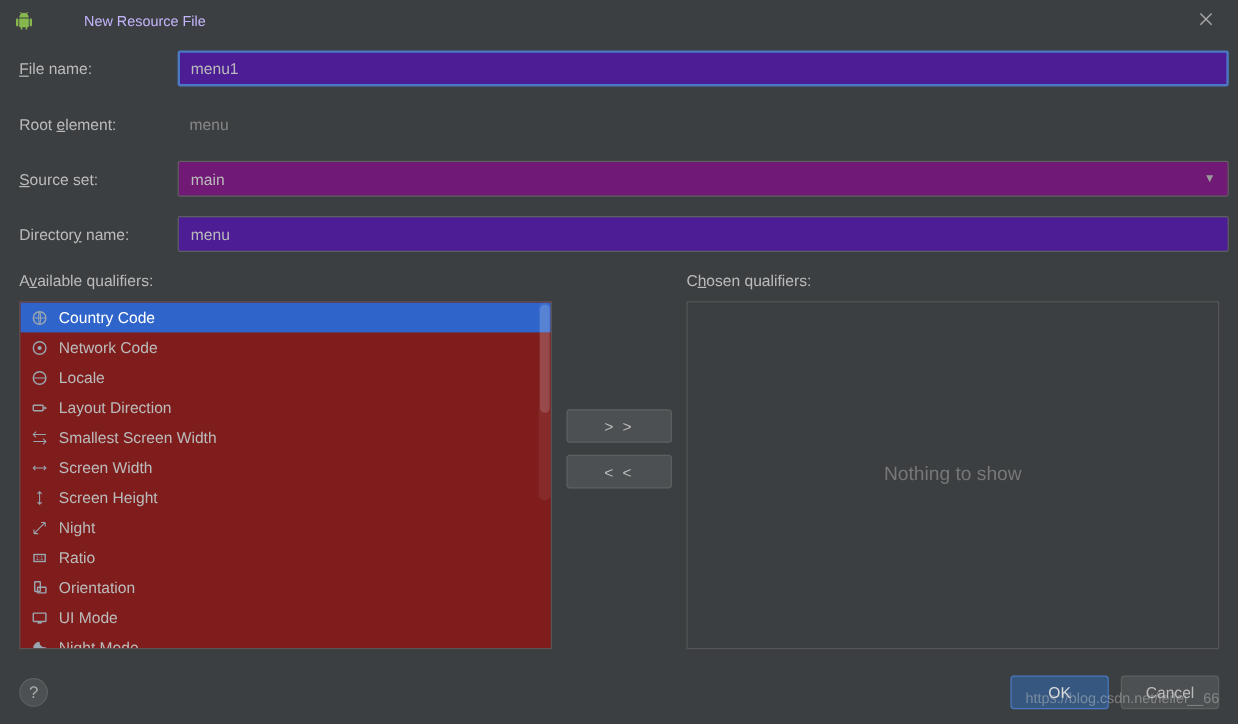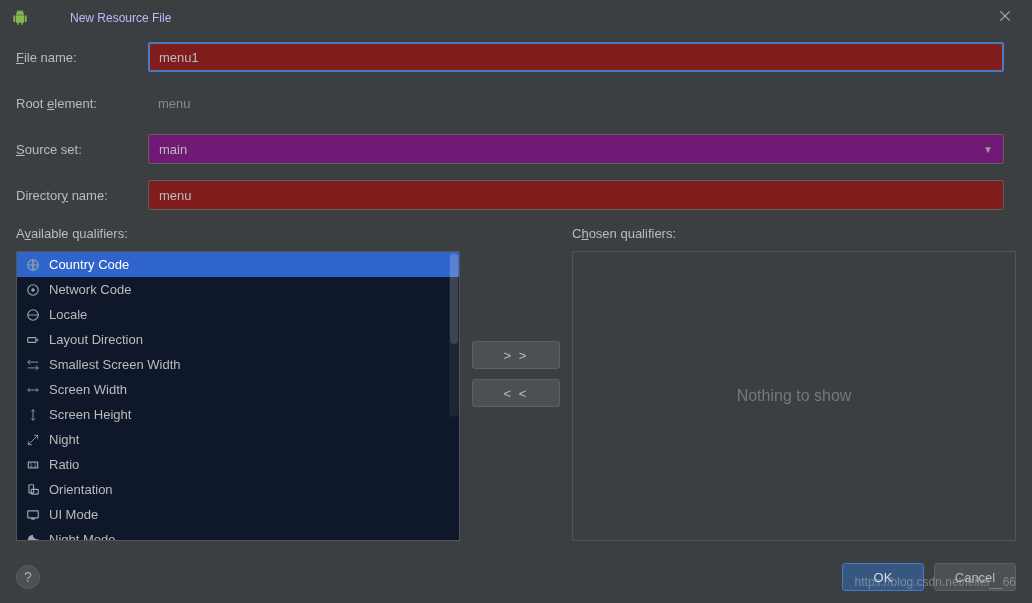--- a/index.html
+++ b/index.html
@@ -28,36 +28,36 @@
   }
   .title-text { color: #c4b5fd; font-size: 12px; margin-left: 32px; }
   .close-x {
     margin-left: auto;
     color: #aaaaaa;
     font-size: 16px;
     cursor: pointer;
     padding: 4px 8px;
   }
   .form {
-    padding: 6px 28px 0 16px;
+    padding: 6px 8px 0 16px;
   }
   .form-row {
     display: flex;
     align-items: center;
     margin-bottom: 16px;
   }
   .form-label {
     width: 132px;
     color: #bbbbbb;
     font-size: 13px;
   }
   .form-label u { text-decoration: underline; }
   .input-text {
     flex: 1;
-    background: #7f1d1d;
+    background: #4c1d95;
     border: 1px solid #5e6060;
     color: #bbbbbb;
     padding: 6px 10px;
     font-size: 13px;
     height: 30px;
     border-radius: 2px;
   }
   .input-focused {
     border: 2px solid #4a78c2;
     padding: 5px 9px;
@@ -97,21 +97,21 @@
     align-items: flex-start;
   }
   .qual-col { flex: 1; }
   .qual-label {
     color: #bbbbbb;
     font-size: 13px;
     margin-bottom: 10px;
     display: block;
   }
   .qual-list {
-    background: #0f172a;
+    background: #7f1d1d;
     border: 1px solid #555555;
     height: 290px;
     overflow: hidden;
     position: relative;
   }
   .qual-list-inner {
     height: 100%;
     overflow: hidden;
     position: relative;
   }

